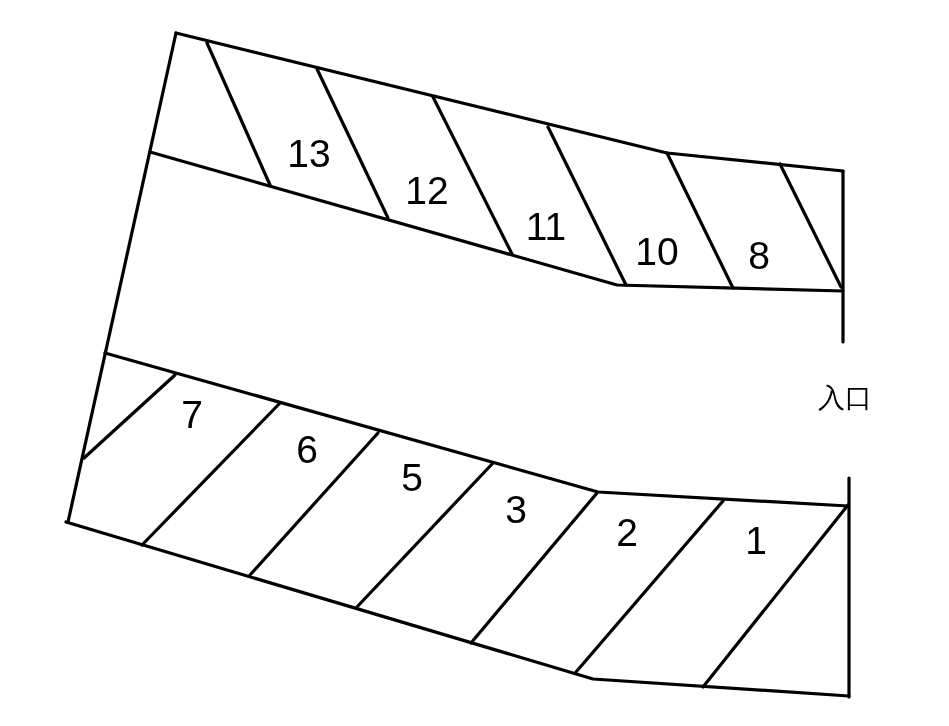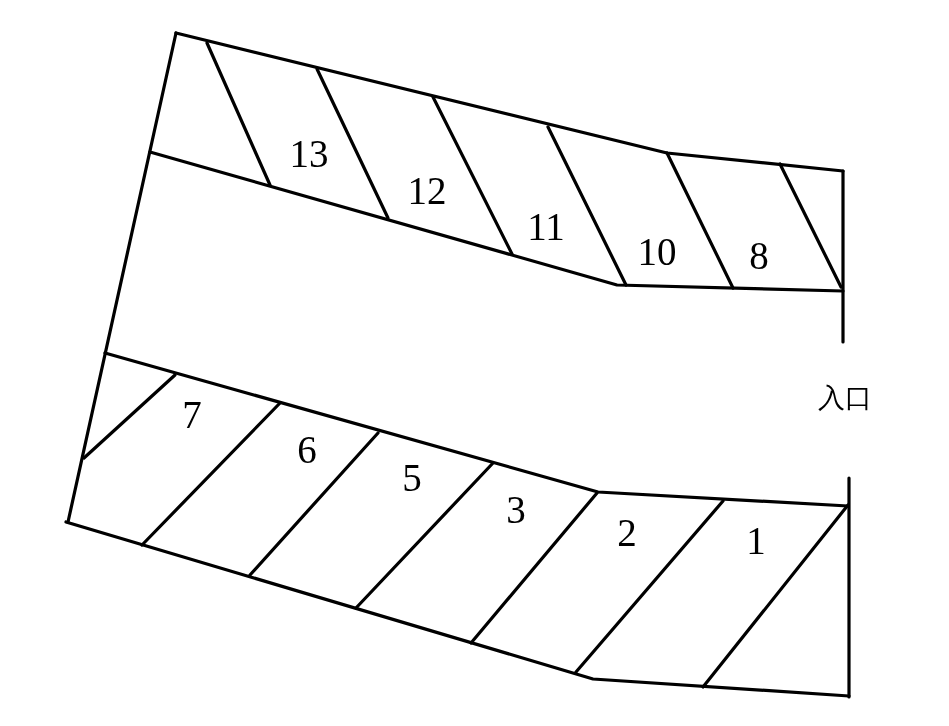--- a/index.html
+++ b/index.html
@@ -5,21 +5,21 @@
   html, body {
     margin: 0;
     padding: 0;
     background: #ffffff;
   }
   .stage {
     position: relative;
     width: 949px;
     height: 726px;
     background: #ffffff;
-    font-family: Liberation Serif, serif;
+    font-family: Liberation Sans, sans-serif;
     overflow: hidden;
   }
   .stage svg {
     position: absolute;
     left: 0;
     top: 0;
     display: block;
   }
   .lot-line {
     fill: none;

